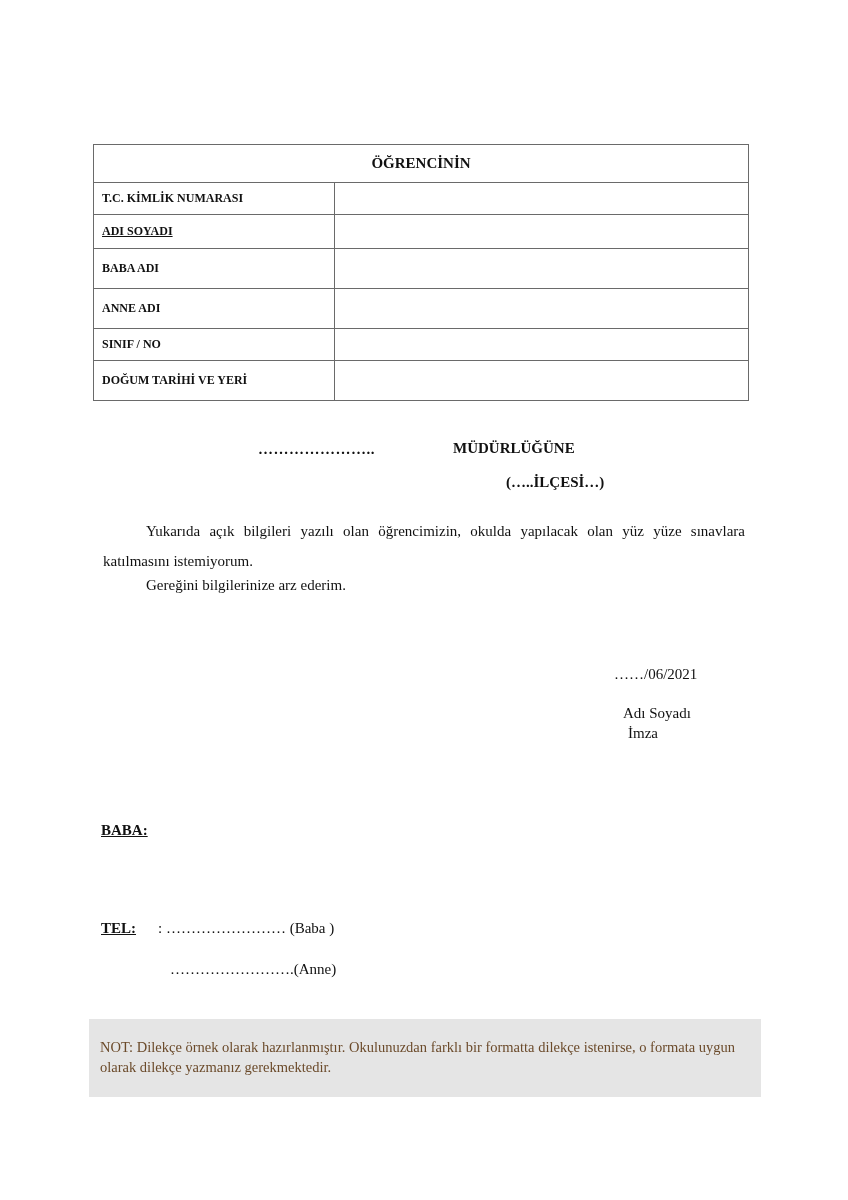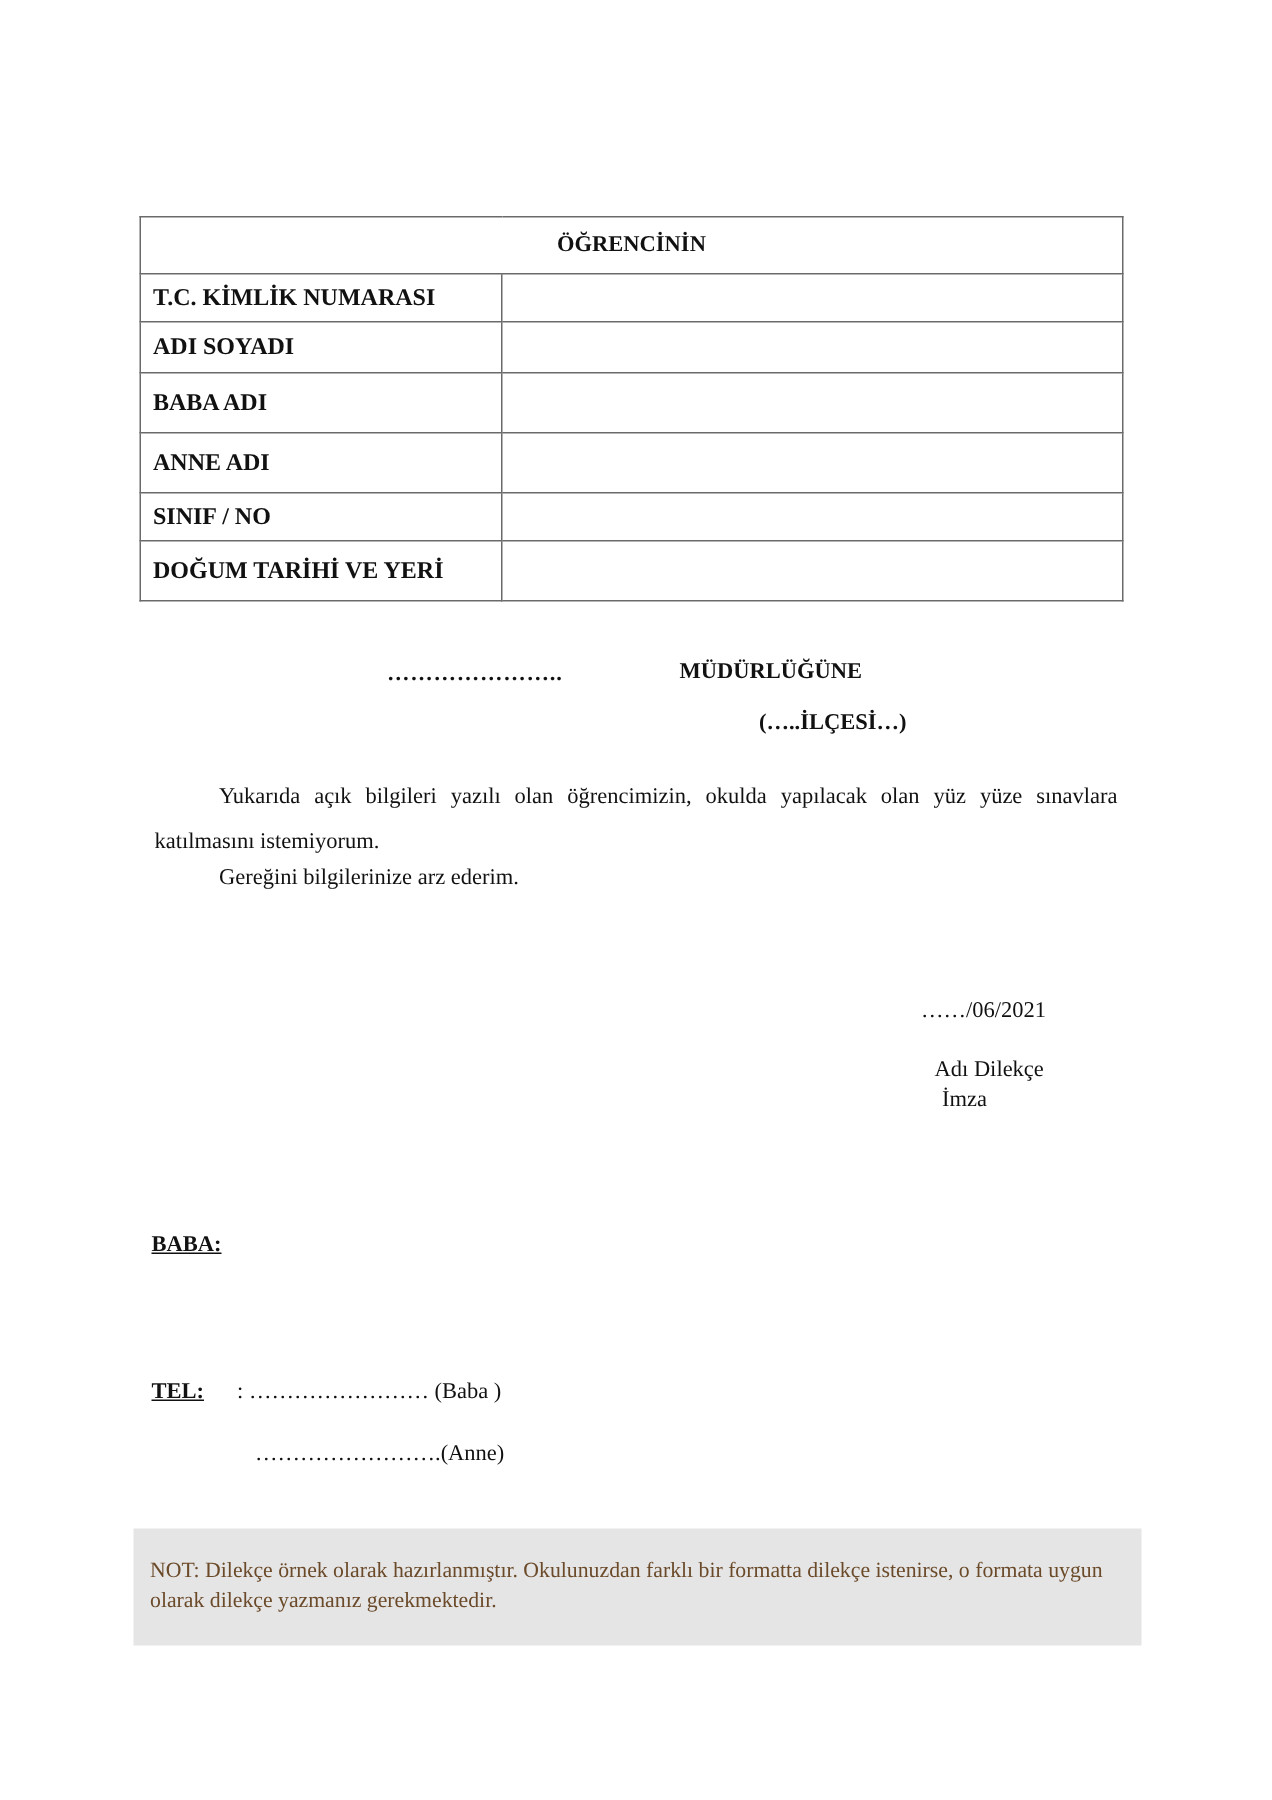--- a/index.html
+++ b/index.html
@@ -5,24 +5,24 @@
     html, body { margin: 0; padding: 0; }
     body {
       width: 848px; height: 1200px; position: relative; overflow: hidden;
       background: #ffffff; color: #111;
       font-family: "Liberation Serif", "DejaVu Serif", serif;
     }
     .info-table {
       position: absolute; left: 93px; top: 144px; width: 656px;
       border-collapse: collapse; border: 1.5px solid #555;
     }
-    .info-table td { border: 1px solid #6a6a6a; padding: 0 8px; font-size: 16px; font-weight: bold; }
+    .info-table td { border: 1px solid #6a6a6a; padding: 0 8px; font-size: 12px; font-weight: bold; }
     .info-table .head { text-align: center; height: 37px; font-size: 15px; }
     .info-table .lbl { width: 224px; }
-    .r1 td { height: 31px; } .r2 td { height: 33px; } .r3 td { height: 39px; }
+    .r1 td { height: 31px; } .r2 td { height: 33px; text-decoration: underline; } .r3 td { height: 39px; }
     .r4 td { height: 39px; } .r5 td { height: 31px; } .r6 td { height: 39px; }
     .abs { position: absolute; white-space: nowrap; }
     .dots-addr { left: 258px; top: 441px; font-weight: bold; font-size: 15px; letter-spacing: 0.5px; }
     .mudur { left: 453px; top: 440px; font-weight: bold; font-size: 15px; text-align: center; }
     .ilce { left: 506px; top: 459px; font-weight: bold; font-size: 15px; margin-top: 15px; }
     .body-p1 { left: 103px; top: 516px; width: 642px; font-size: 15px; white-space: normal;
       text-align: justify; text-indent: 43px; line-height: 30px; }
     .body-p2 { left: 146px; top: 577px; font-size: 15px; }
     .date { left: 614px; top: 666px; font-size: 15px; }
     .name { left: 623px; top: 705px; font-size: 15px; }
@@ -76,21 +76,21 @@
   </table>
 
 <div class="abs dots-addr">…………………..</div>
 <div class="abs mudur">MÜDÜRLÜĞÜNE</div>
 <div class="abs ilce">(…..İLÇESİ…)</div>
 
 <div class="abs body-p1">Yukarıda açık bilgileri yazılı olan öğrencimizin, okulda yapılacak olan yüz yüze sınavlara katılmasını istemiyorum.</div>
 <div class="abs body-p2">Gereğini bilgilerinize arz ederim.</div>
 
 <div class="abs date">……/06/2021</div>
-<div class="abs name">Adı Dilekçe</div>
+<div class="abs name">Adı Soyadı</div>
 <div class="abs sign">İmza</div>
 
 <div class="abs adres">BABA:</div>
 <div class="abs tel-lbl">TEL:</div>
 <div class="abs tel-baba">: …………………… (Baba )</div>
 <div class="abs tel-anne">…………………….(Anne)</div>
 
 <div class="note-box">
   <div class="note-text">NOT: Dilekçe örnek olarak hazırlanmıştır. Okulunuzdan farklı bir formatta dilekçe istenirse, o formata uygun olarak dilekçe yazmanız gerekmektedir.</div>
 </div>

